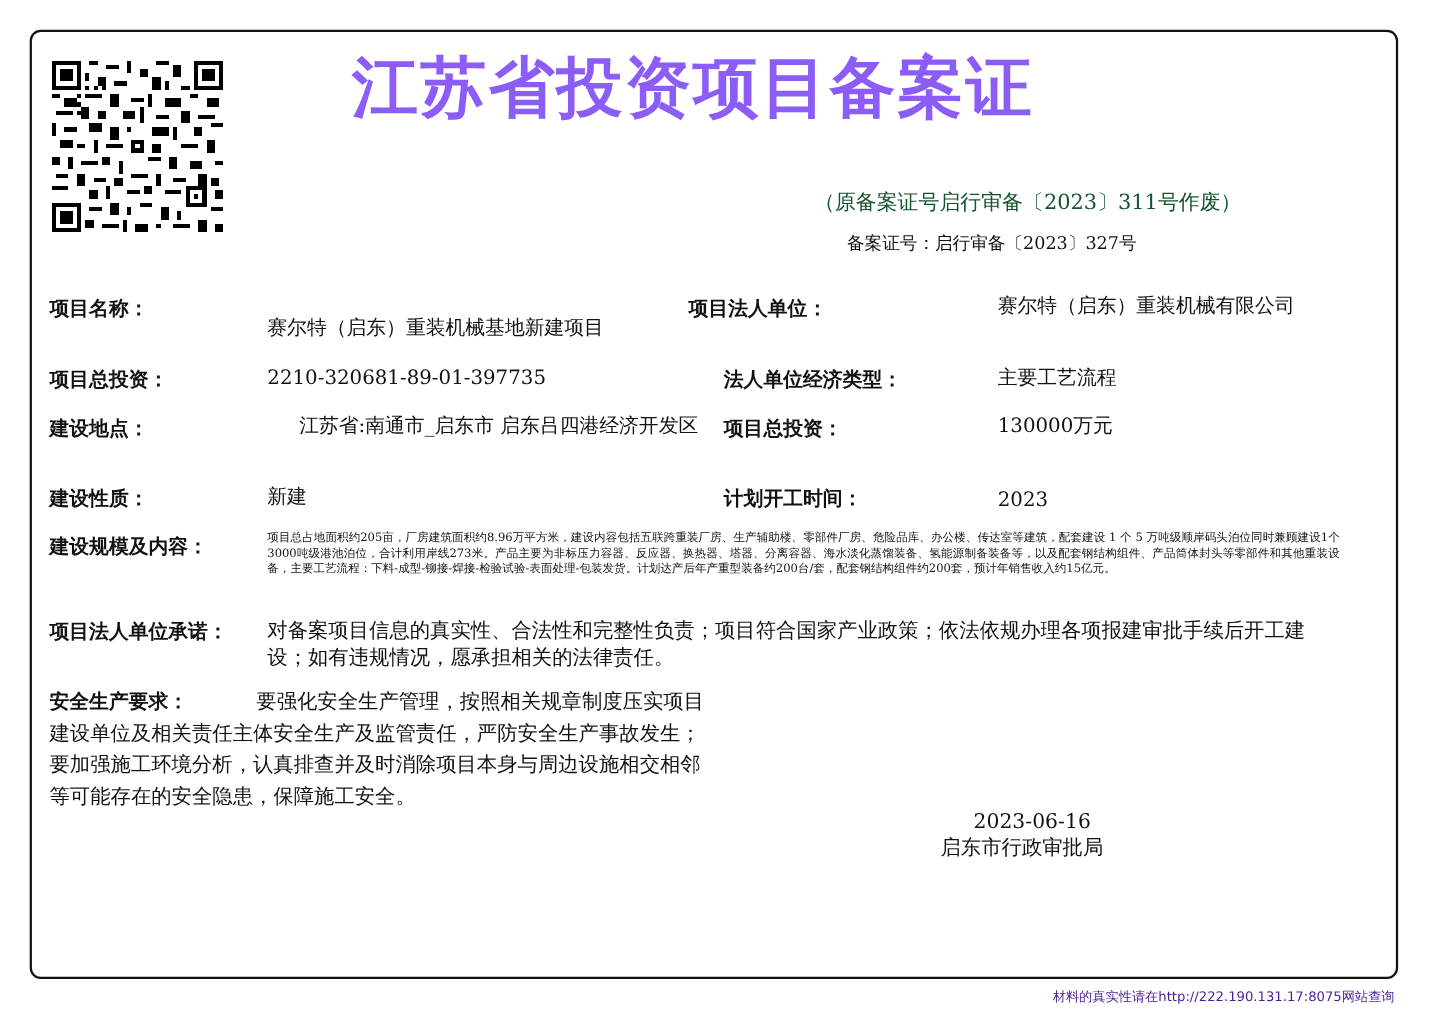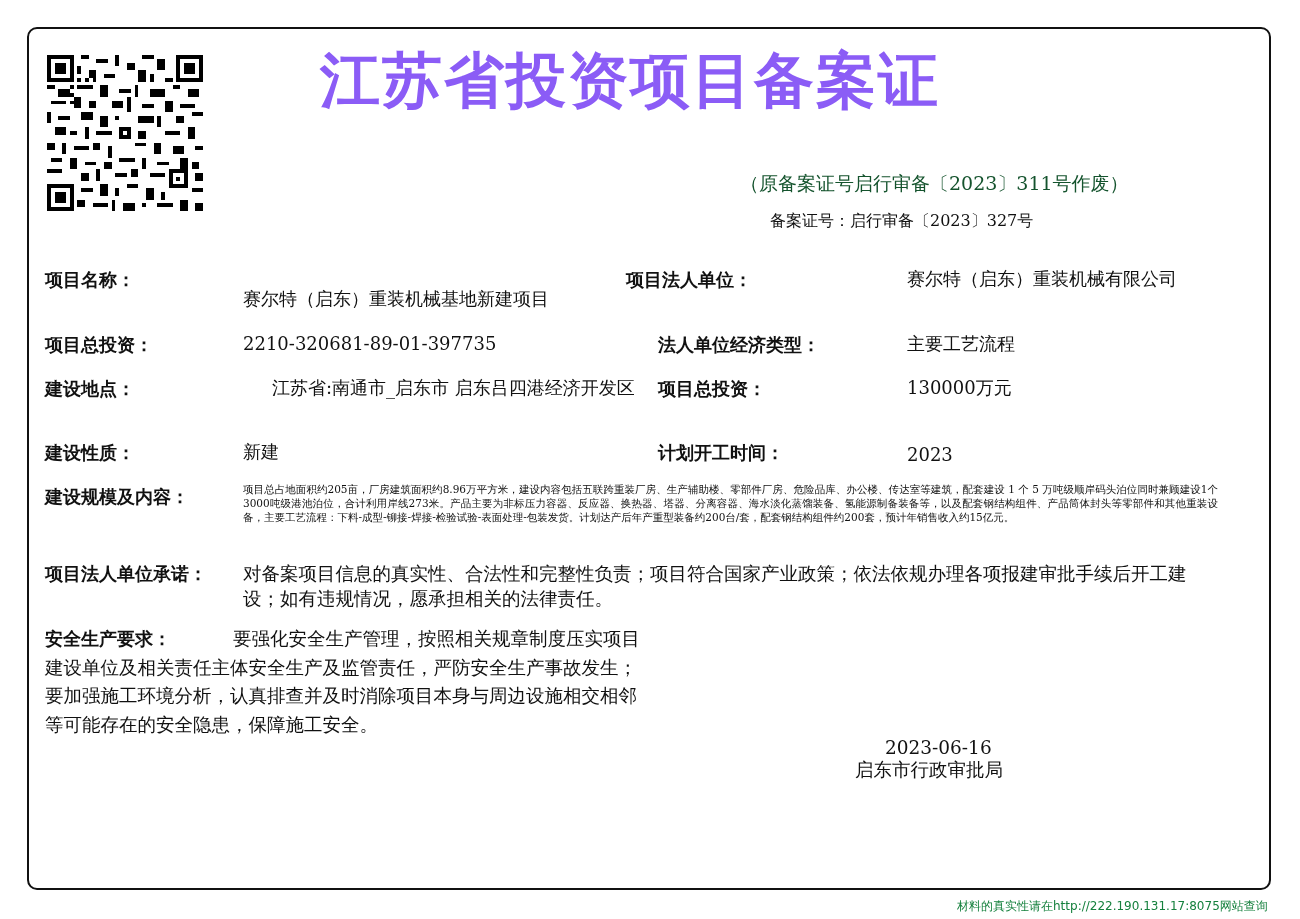--- a/index.html
+++ b/index.html
@@ -18,21 +18,21 @@
          font-weight:bold; font-size:18px; white-space:nowrap; }
   .val { position:absolute; font-size:18px; line-height:21px; }
   .small { position:absolute; left:243px; top:482px; width:975px; font-size:10.5px; line-height:14px;
            text-align:justify; }
   .commit { position:absolute; left:243px; top:561px; width:980px; font-size:18.5px; line-height:25px; }
   .safety { position:absolute; left:45px; top:625px; width:605px; font-size:18.5px; line-height:28.5px; }
   .safety .slbl { font-family:"DejaVu Sans","Liberation Sans",sans-serif; font-weight:bold; font-size:18px; }
   .issuer { position:absolute; left:855px; top:709px; font-size:18.5px; white-space:nowrap;margin-top:48px; }
   .date { position:absolute; left:885px; top:737px; font-size:18.5px; white-space:nowrap; }
   .footer { position:absolute; left:957px; top:898px; font-family:"DejaVu Sans","Liberation Sans",sans-serif;
-            font-size:12px; white-space:nowrap; color:#15803d; }
+            font-size:12px; white-space:nowrap; color:#4c1d95; }
 </style>
 </head>
 <body>
 
 <div class="frame"></div>
 
 <div class="qr">
   <svg viewBox="0 0 41 41" shape-rendering="crispEdges" xmlns="http://www.w3.org/2000/svg">
     <rect width="41" height="41" fill="#fff"></rect>
     <g fill="#000">

